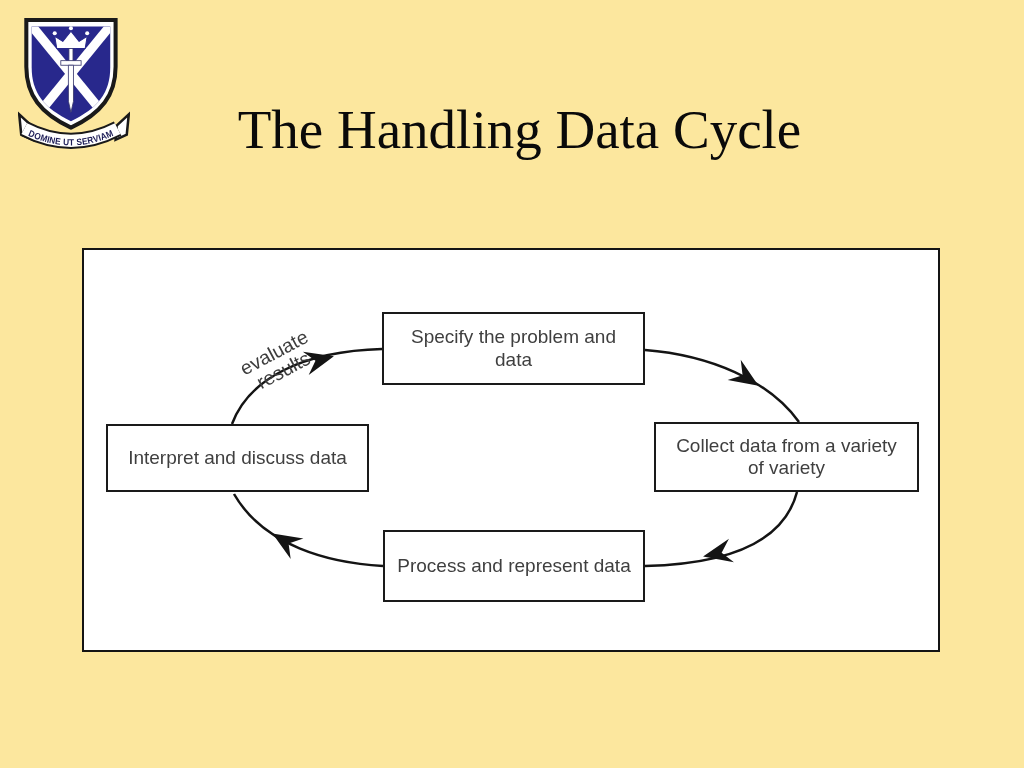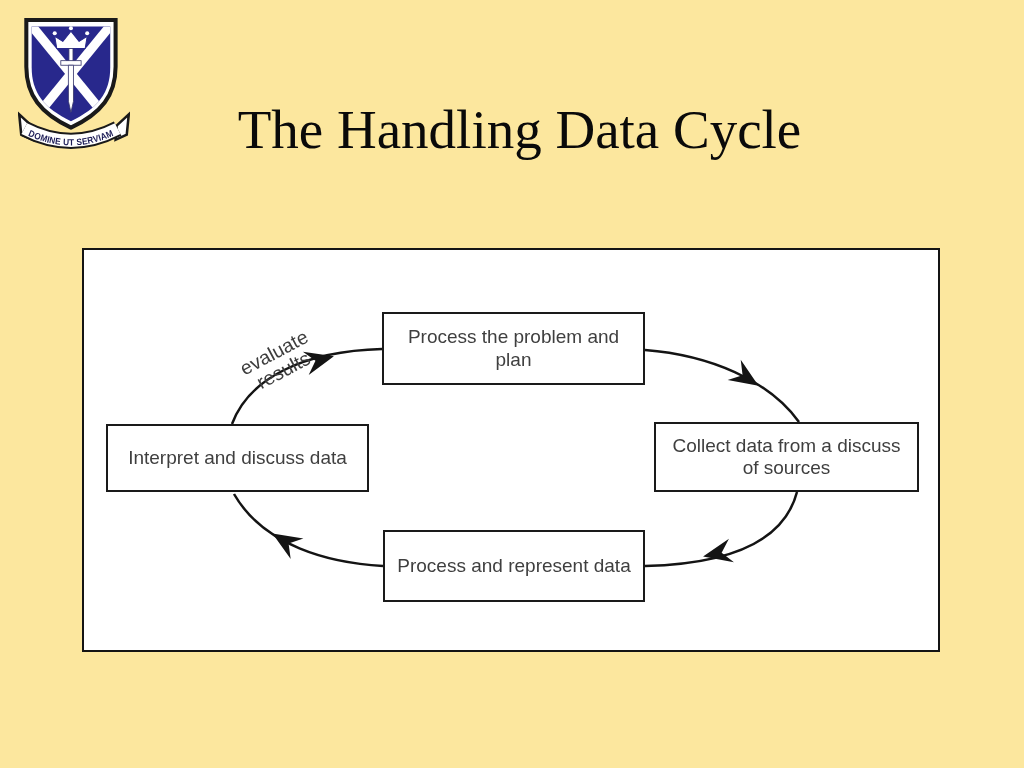--- a/index.html
+++ b/index.html
@@ -136,24 +136,24 @@
       </g>
       <g fill="#141414" stroke="none">
         <path d="M3,0 L-26,12 L-16,0 L-26,-12 Z" transform="translate(672,134) rotate(33)"></path>
         <path d="M3,0 L-26,12 L-16,0 L-26,-12 Z" transform="translate(622,306) rotate(168)"></path>
         <path d="M3,0 L-26,12 L-16,0 L-26,-12 Z" transform="translate(191,285) rotate(-148)"></path>
         <path d="M3,0 L-26,12 L-16,0 L-26,-12 Z" transform="translate(247,107) rotate(-14)"></path>
       </g>
     </svg>
 
     <div class="node node-specify">
-      <span>Process the problem and plan</span>
+      <span>Specify the problem and data</span>
     </div>
     <div class="node node-collect">
-      <span>Collect data from a discuss of sources</span>
+      <span>Collect data from a variety of variety</span>
     </div>
     <div class="node node-interpret">
       <span>Interpret and discuss data</span>
     </div>
     <div class="node node-process">
       <span>Process and represent data</span>
     </div>
 
     <div class="arrow-label">
       <div>evaluate</div>

